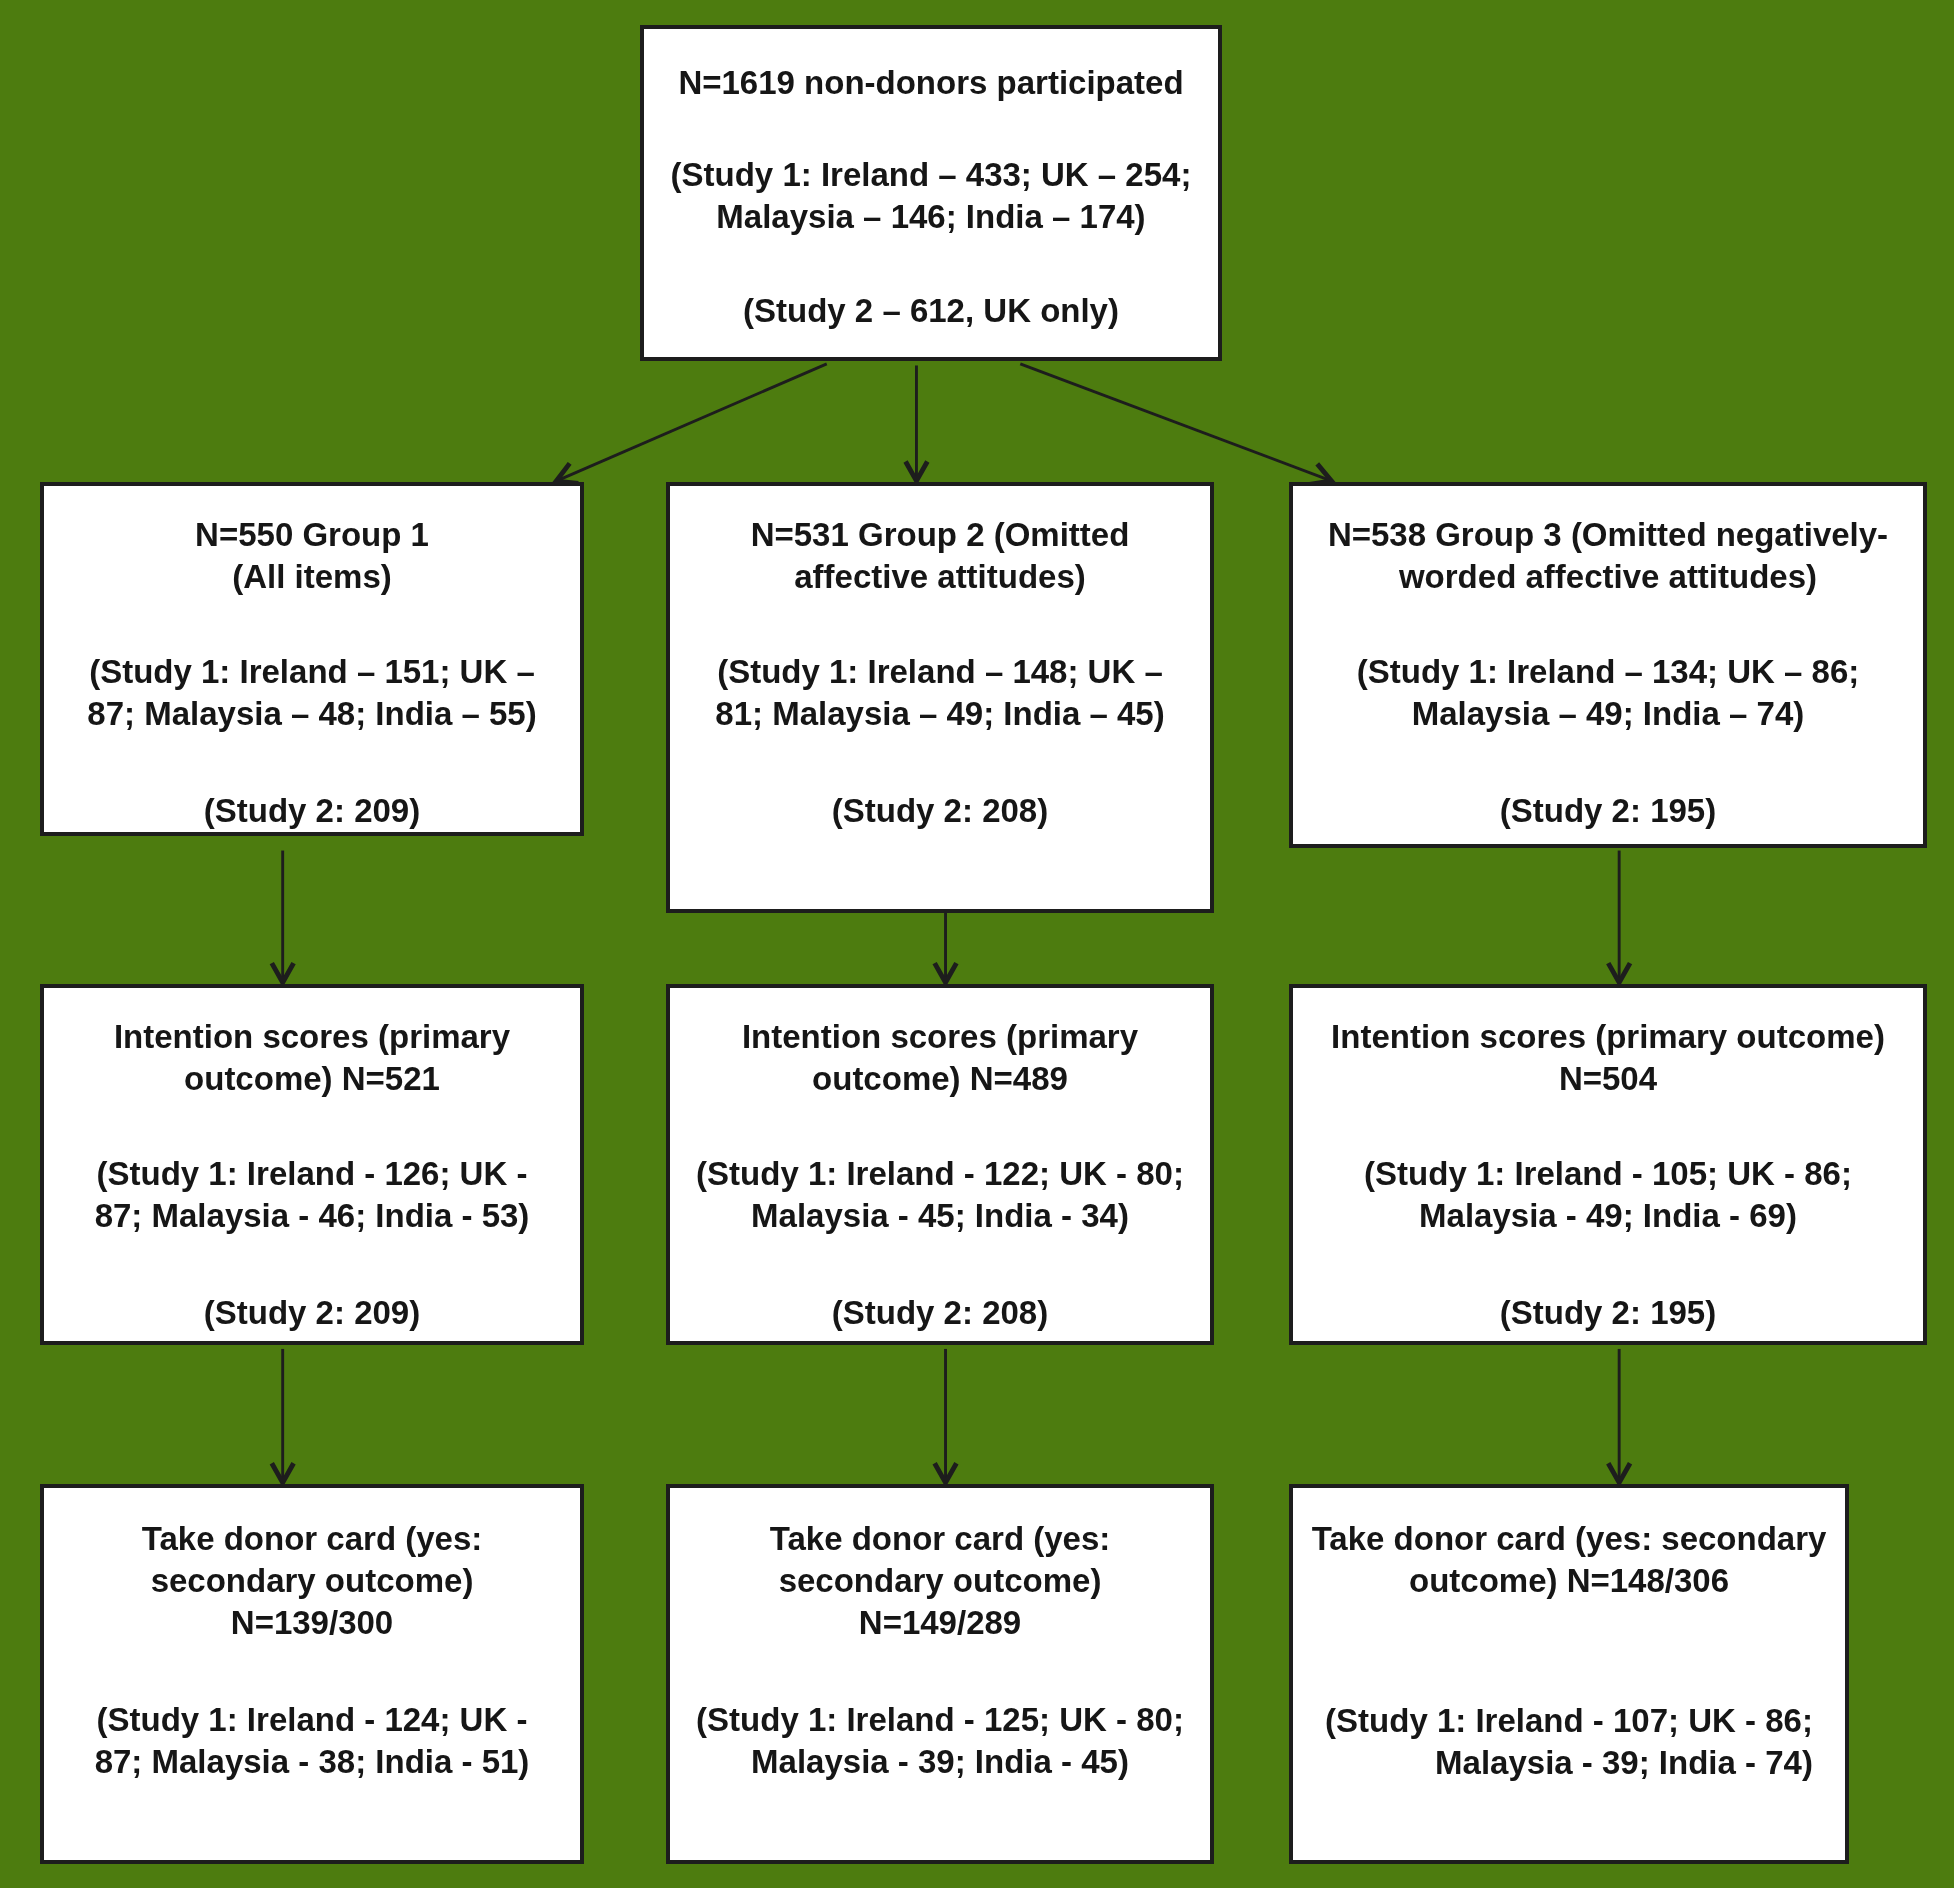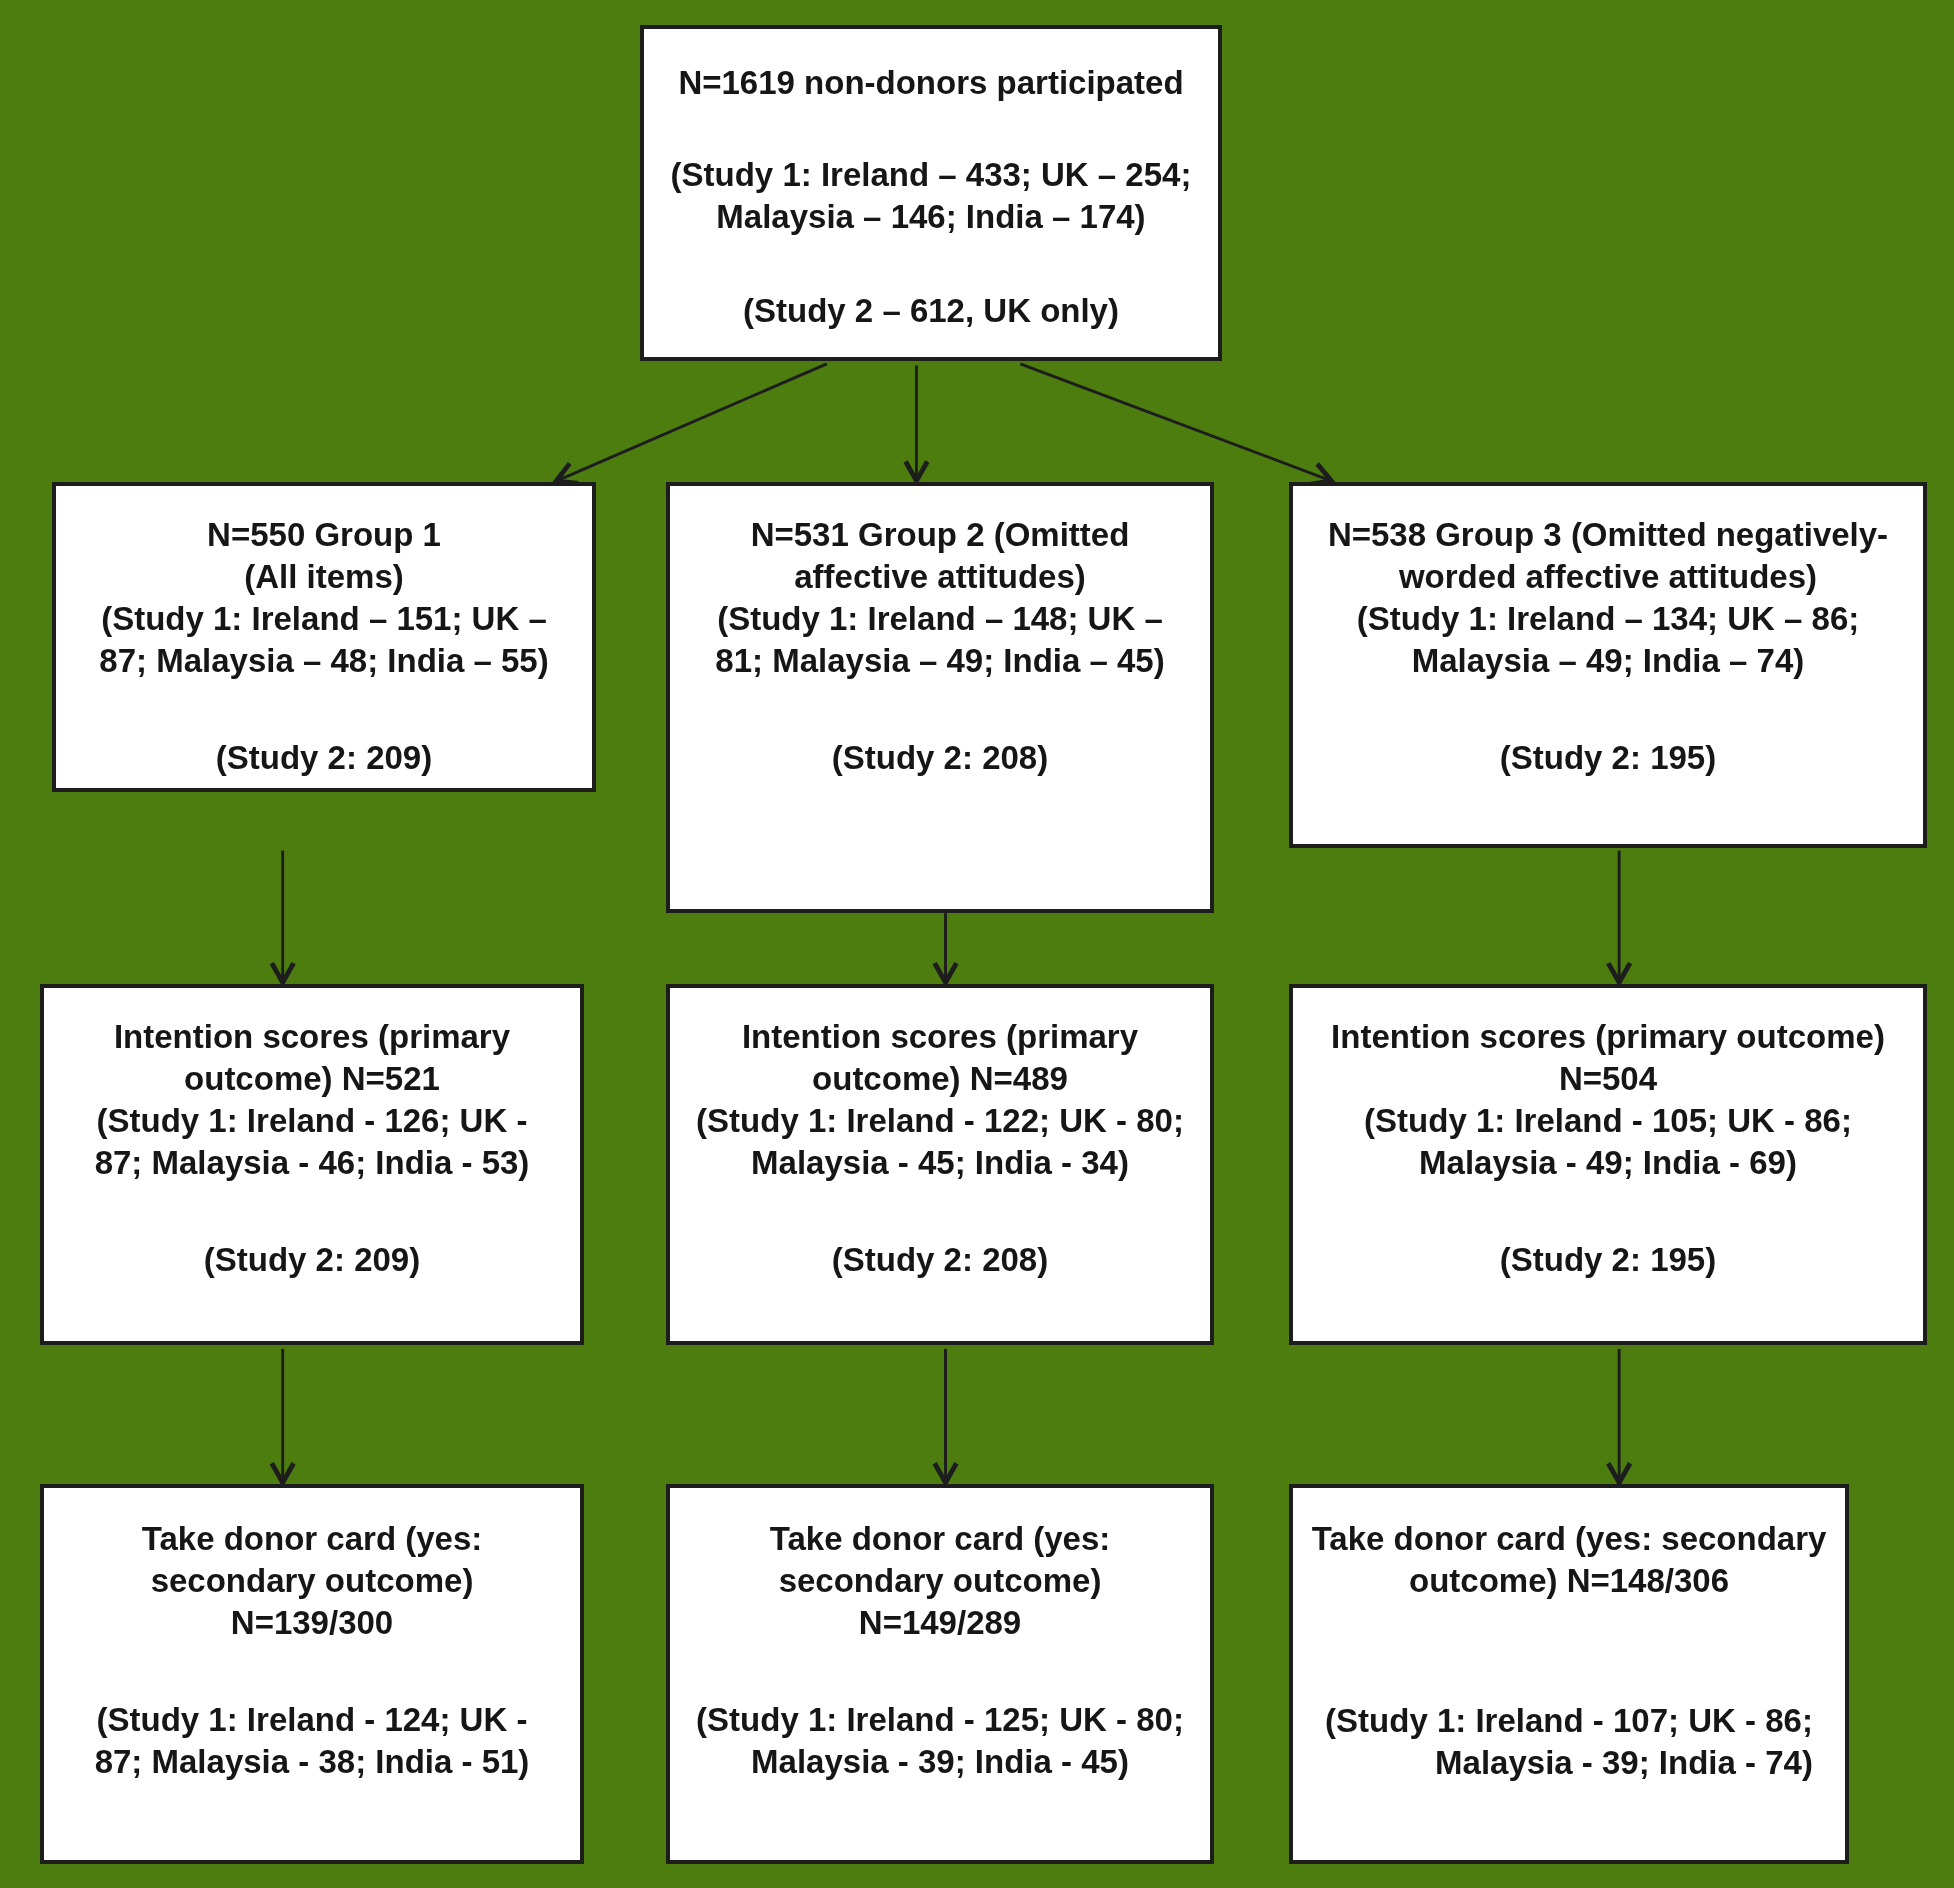--- a/index.html
+++ b/index.html
@@ -33,21 +33,21 @@
   .txt {
     white-space: pre-line;
     padding: 0 10px;
   }
   
   .row-top   { padding-top: 33px; }
   .row-top .study1 { margin-top: 50px; }
   .row-top .study2 { margin-top: 52px; }
 
   .row-mid   { padding-top: 28px; }
-  .row-mid .study1 { }
+  .row-mid .study1 { margin-top: 53px; }
   .row-mid .study2 { margin-top: 55px; }
 
   .row-bottom { padding-top: 30px; }
   .row-bottom .study1 { margin-top: 55px; }
   .box-donor-3 .study1 { margin-top: 98px; text-align: right; }
 
   .arrows {
     position: absolute;
     left: 0;
     top: 0;
@@ -100,21 +100,21 @@
     </g>
   </svg>
 
   <div class="box row-top" style="left:640px; top:25px; width:582px; height:336px;">
     <div class="txt title">N=1619 non-donors participated</div>
     <div class="txt study1">(Study 1: Ireland – 433; UK – 254;
 Malaysia – 146; India – 174)</div>
     <div class="txt study2">(Study 2 – 612, UK only)</div>
   </div>
 
-  <div class="box row-mid" style="left:52px; top:482px; width:544px; height:310px;">
+  <div class="box row-mid" style="left:40px; top:482px; width:544px; height:354px;">
     <div class="txt title">N=550 Group 1
 (All items)</div>
     <div class="txt study1">(Study 1: Ireland – 151; UK –
 87; Malaysia – 48; India – 55)</div>
     <div class="txt study2">(Study 2: 209)</div>
   </div>
 
   <div class="box row-mid" style="left:666px; top:482px; width:548px; height:431px;">
     <div class="txt title">N=531 Group 2 (Omitted
 affective attitudes)</div>

